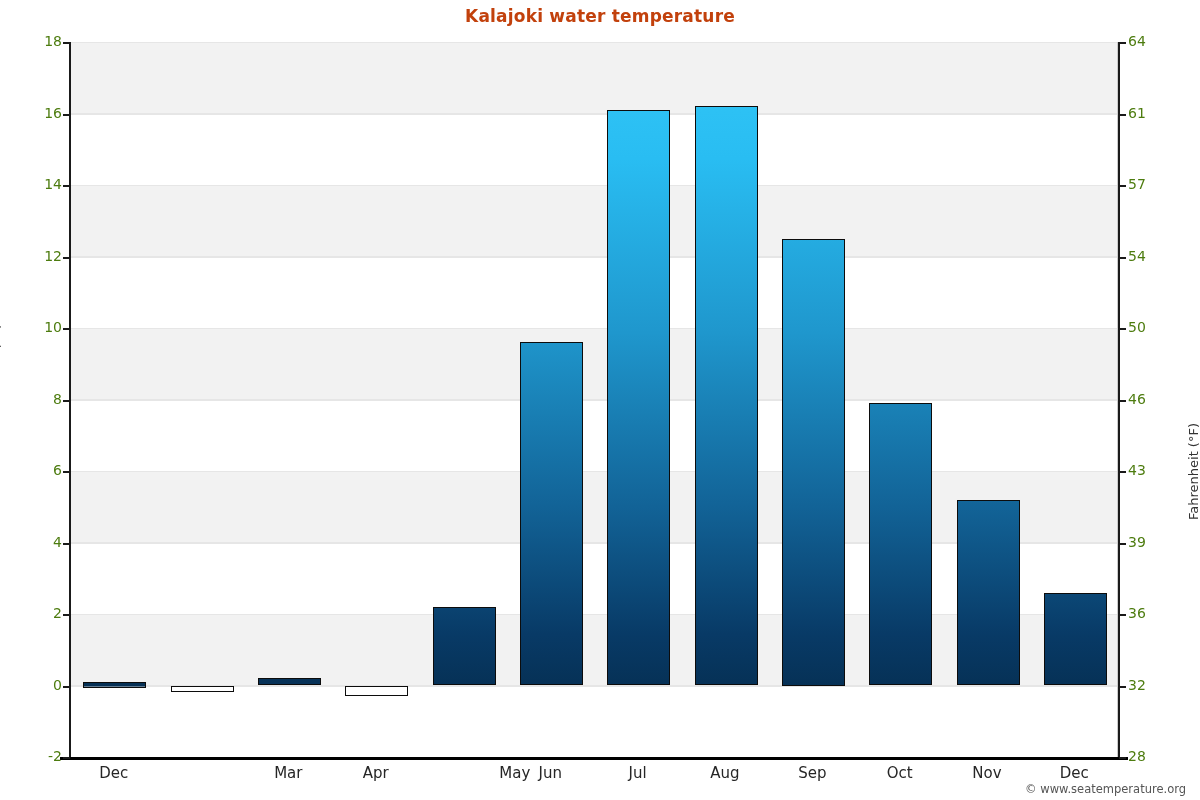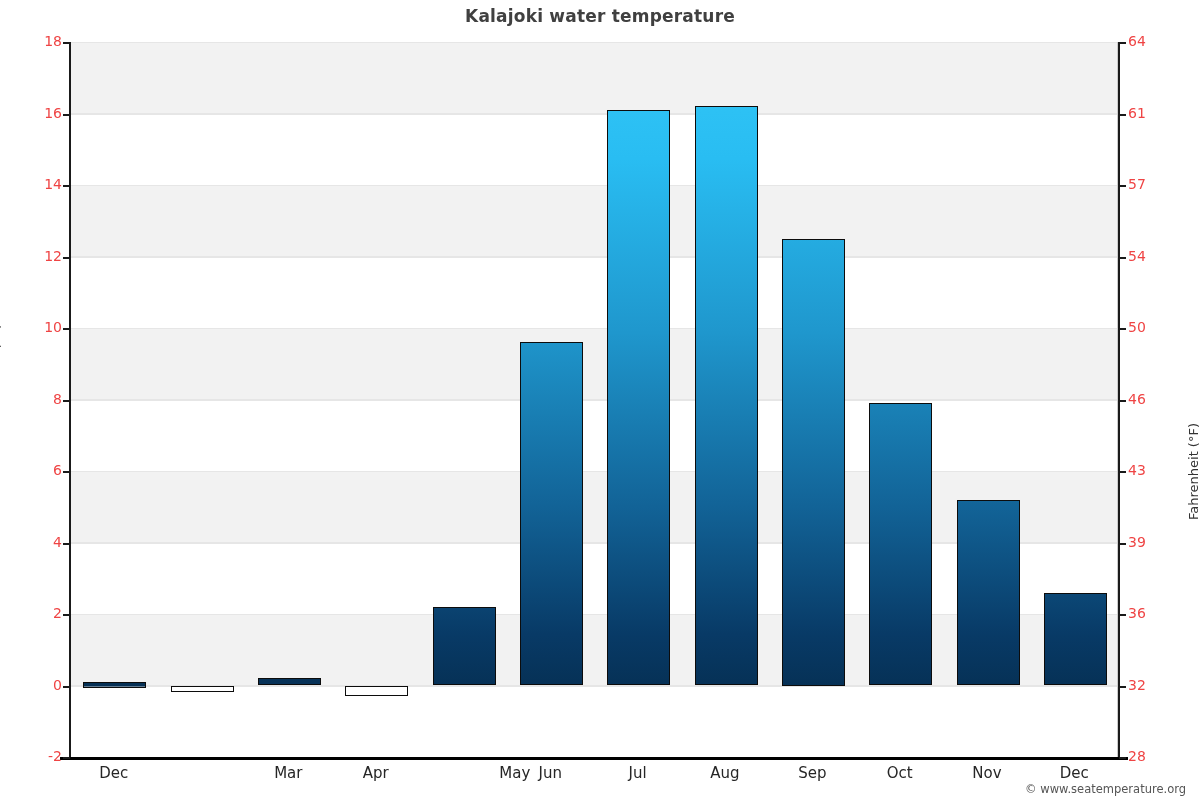--- a/index.html
+++ b/index.html
@@ -22,21 +22,21 @@
 
   
   .chart-title {
     position: absolute;
     top: 6px;
     left: 0;
     width: 1200px;
     text-align: center;
     font-size: 17px;
     font-weight: bold;
-    color: #404040;
+    color: #c2410c;
     letter-spacing: 0.2px;
   }
 
   
   .plot-area {
     position: absolute;
     left: 70px;
     top: 42px;
     width: 1048px;
     height: 715px;
@@ -102,21 +102,21 @@
     left: 60px;
     top: 757px;
     width: 1068px;
     height: 3px;
     background: #000000;
   }
 
   .tick-left, .tick-right {
     position: absolute;
     font-size: 14px;
-    color: #ef4444;
+    color: #4d7c0f;
   }
   .tick-left {
     right: 1138px;
     text-align: right;
     white-space: nowrap;
   }
   .tick-left-mark {
     position: absolute;
     left: 63px;
     width: 7px;

